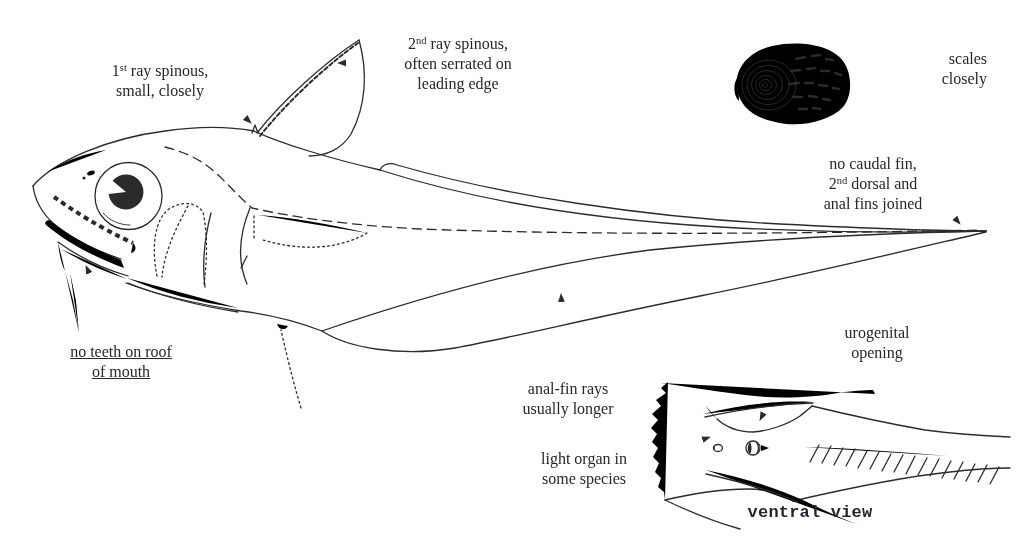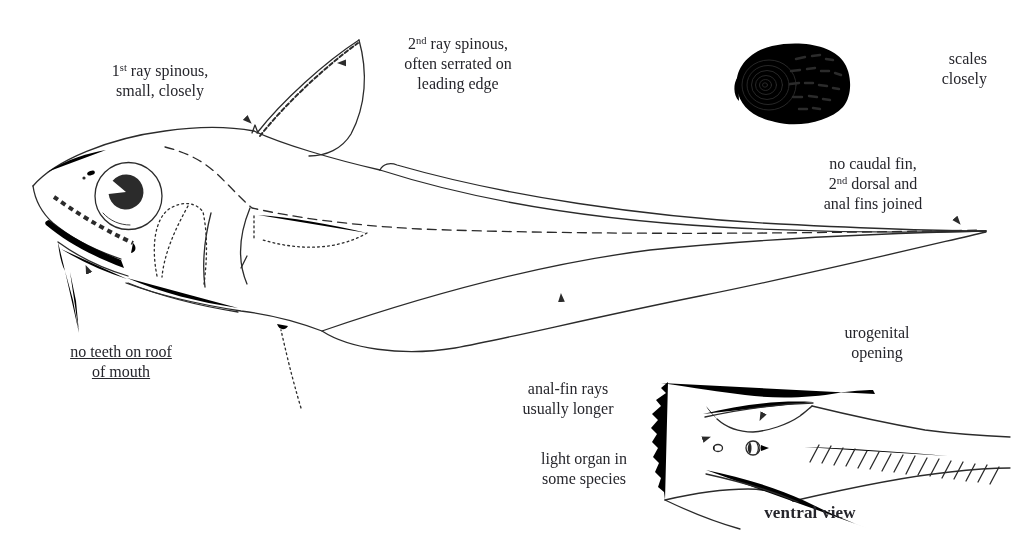--- a/index.html
+++ b/index.html
@@ -211,15 +211,15 @@
   <div class="lbl" style="left:815px; top:323px; width:124px;">
     <div>urogenital</div>
     <div>opening</div>
   </div>
 
   <div class="lbl" style="left:512px; top:449px; width:144px;">
     <div>light organ in</div>
     <div>some species</div>
   </div>
 
-  <div class="lbl bold" style="left:740px; top:503px; width:140px;">ventral view</div>
+  <div class="lbl bold" style="left:740px; top:503px; width:140px;font-family:Liberation Mono, monospace;">ventral view</div>
 
 </div>
 
 </body></html>

